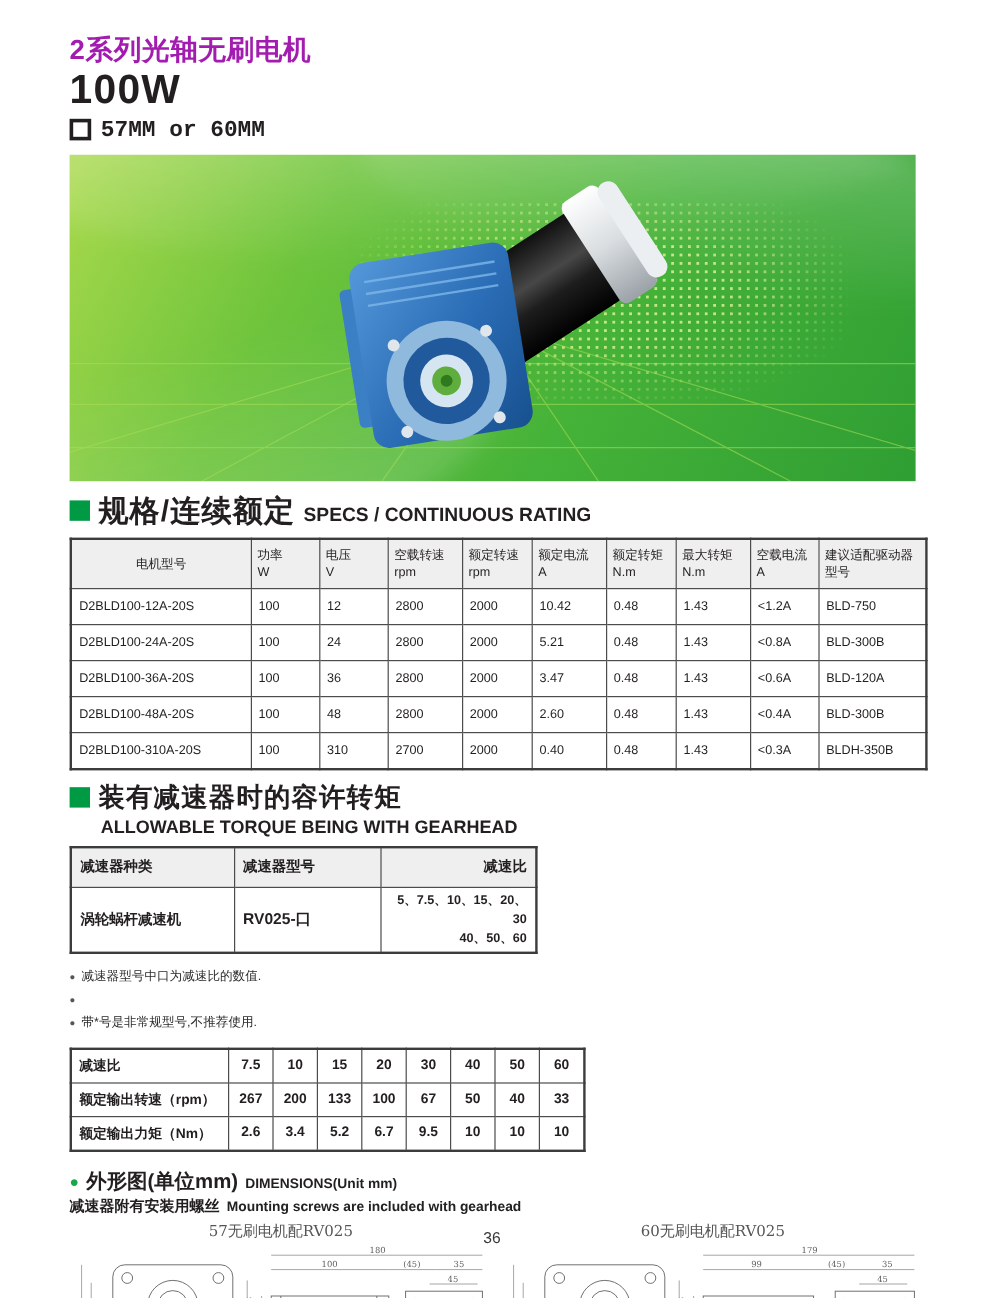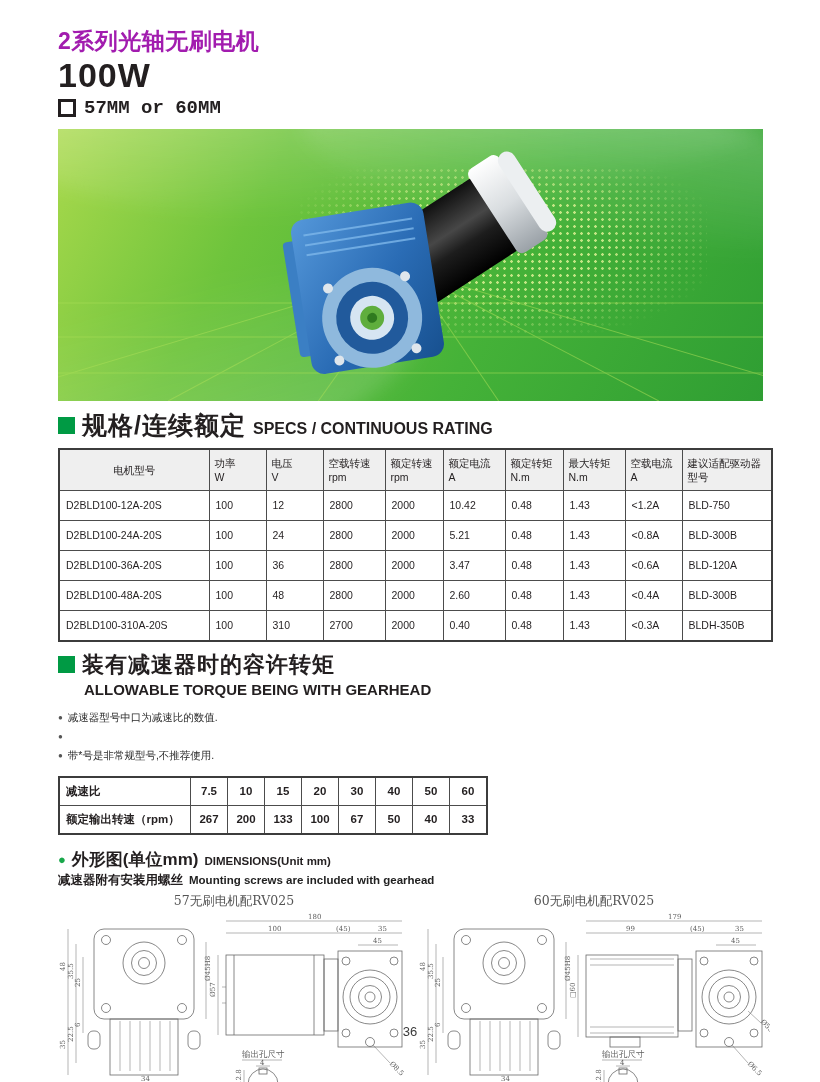--- a/index.html
+++ b/index.html
@@ -282,20 +282,42 @@
       </tr>
     </tbody>
       </table>
 
     <div class="sec sec2">
       <span class="sq"></span>
       <span class="cn">装有减速器时的容许转矩</span>
     </div>
     <div class="sec-en-sub">ALLOWABLE TORQUE BEING WITH GEARHEAD</div>
 
+    <table class="gear-table">
+      <colgroup>
+          <col style="width:136px">
+          <col style="width:122px">
+          <col style="width:130px">
+        </colgroup>
+      <tbody>
+          <tr>
+        <th>减速器种类</th>
+        <th>减速器型号</th>
+        <th class="r">减速比</th>
+      </tr>
+      <tr>
+        <td class="gt-type">涡轮蜗杆减速机</td>
+        <td class="gt-model">RV025-口</td>
+        <td class="gt-ratio">
+          <div>5、7.5、10、15、20、30</div>
+          <div>40、50、60</div>
+        </td>
+      </tr>
+    </tbody>
+      </table>
 
     <div class="notes">
       <div class="n">
           <span class="b">●</span>
           <span>减速器型号中口为减速比的数值.</span>
         </div>
       <div class="n">
           <span class="b">●</span>
         </div>
       <div class="n">
@@ -320,20 +342,31 @@
       <tr>
         <td class="lbl">额定输出转速（rpm）</td>
         <td class="v">267</td>
             <td class="v">200</td>
             <td class="v">133</td>
             <td class="v">100</td>
             <td class="v">67</td>
             <td class="v">50</td>
             <td class="v">40</td>
             <td class="v">33</td>
+      </tr>
+      <tr>
+        <td class="lbl">额定输出力矩（Nm）</td>
+        <td class="v">2.6</td>
+            <td class="v">3.4</td>
+            <td class="v">5.2</td>
+            <td class="v">6.7</td>
+            <td class="v">9.5</td>
+            <td class="v">10</td>
+            <td class="v">10</td>
+            <td class="v">10</td>
       </tr>
     </tbody>
       </table>
 
     <div class="dim-head">
       <span class="dim-bullet">●</span>
       <span class="dim-cn">外形图(单位mm)</span>
       <span class="dim-en">DIMENSIONS(Unit mm)</span>
     </div>
     <div class="dim-sub">

